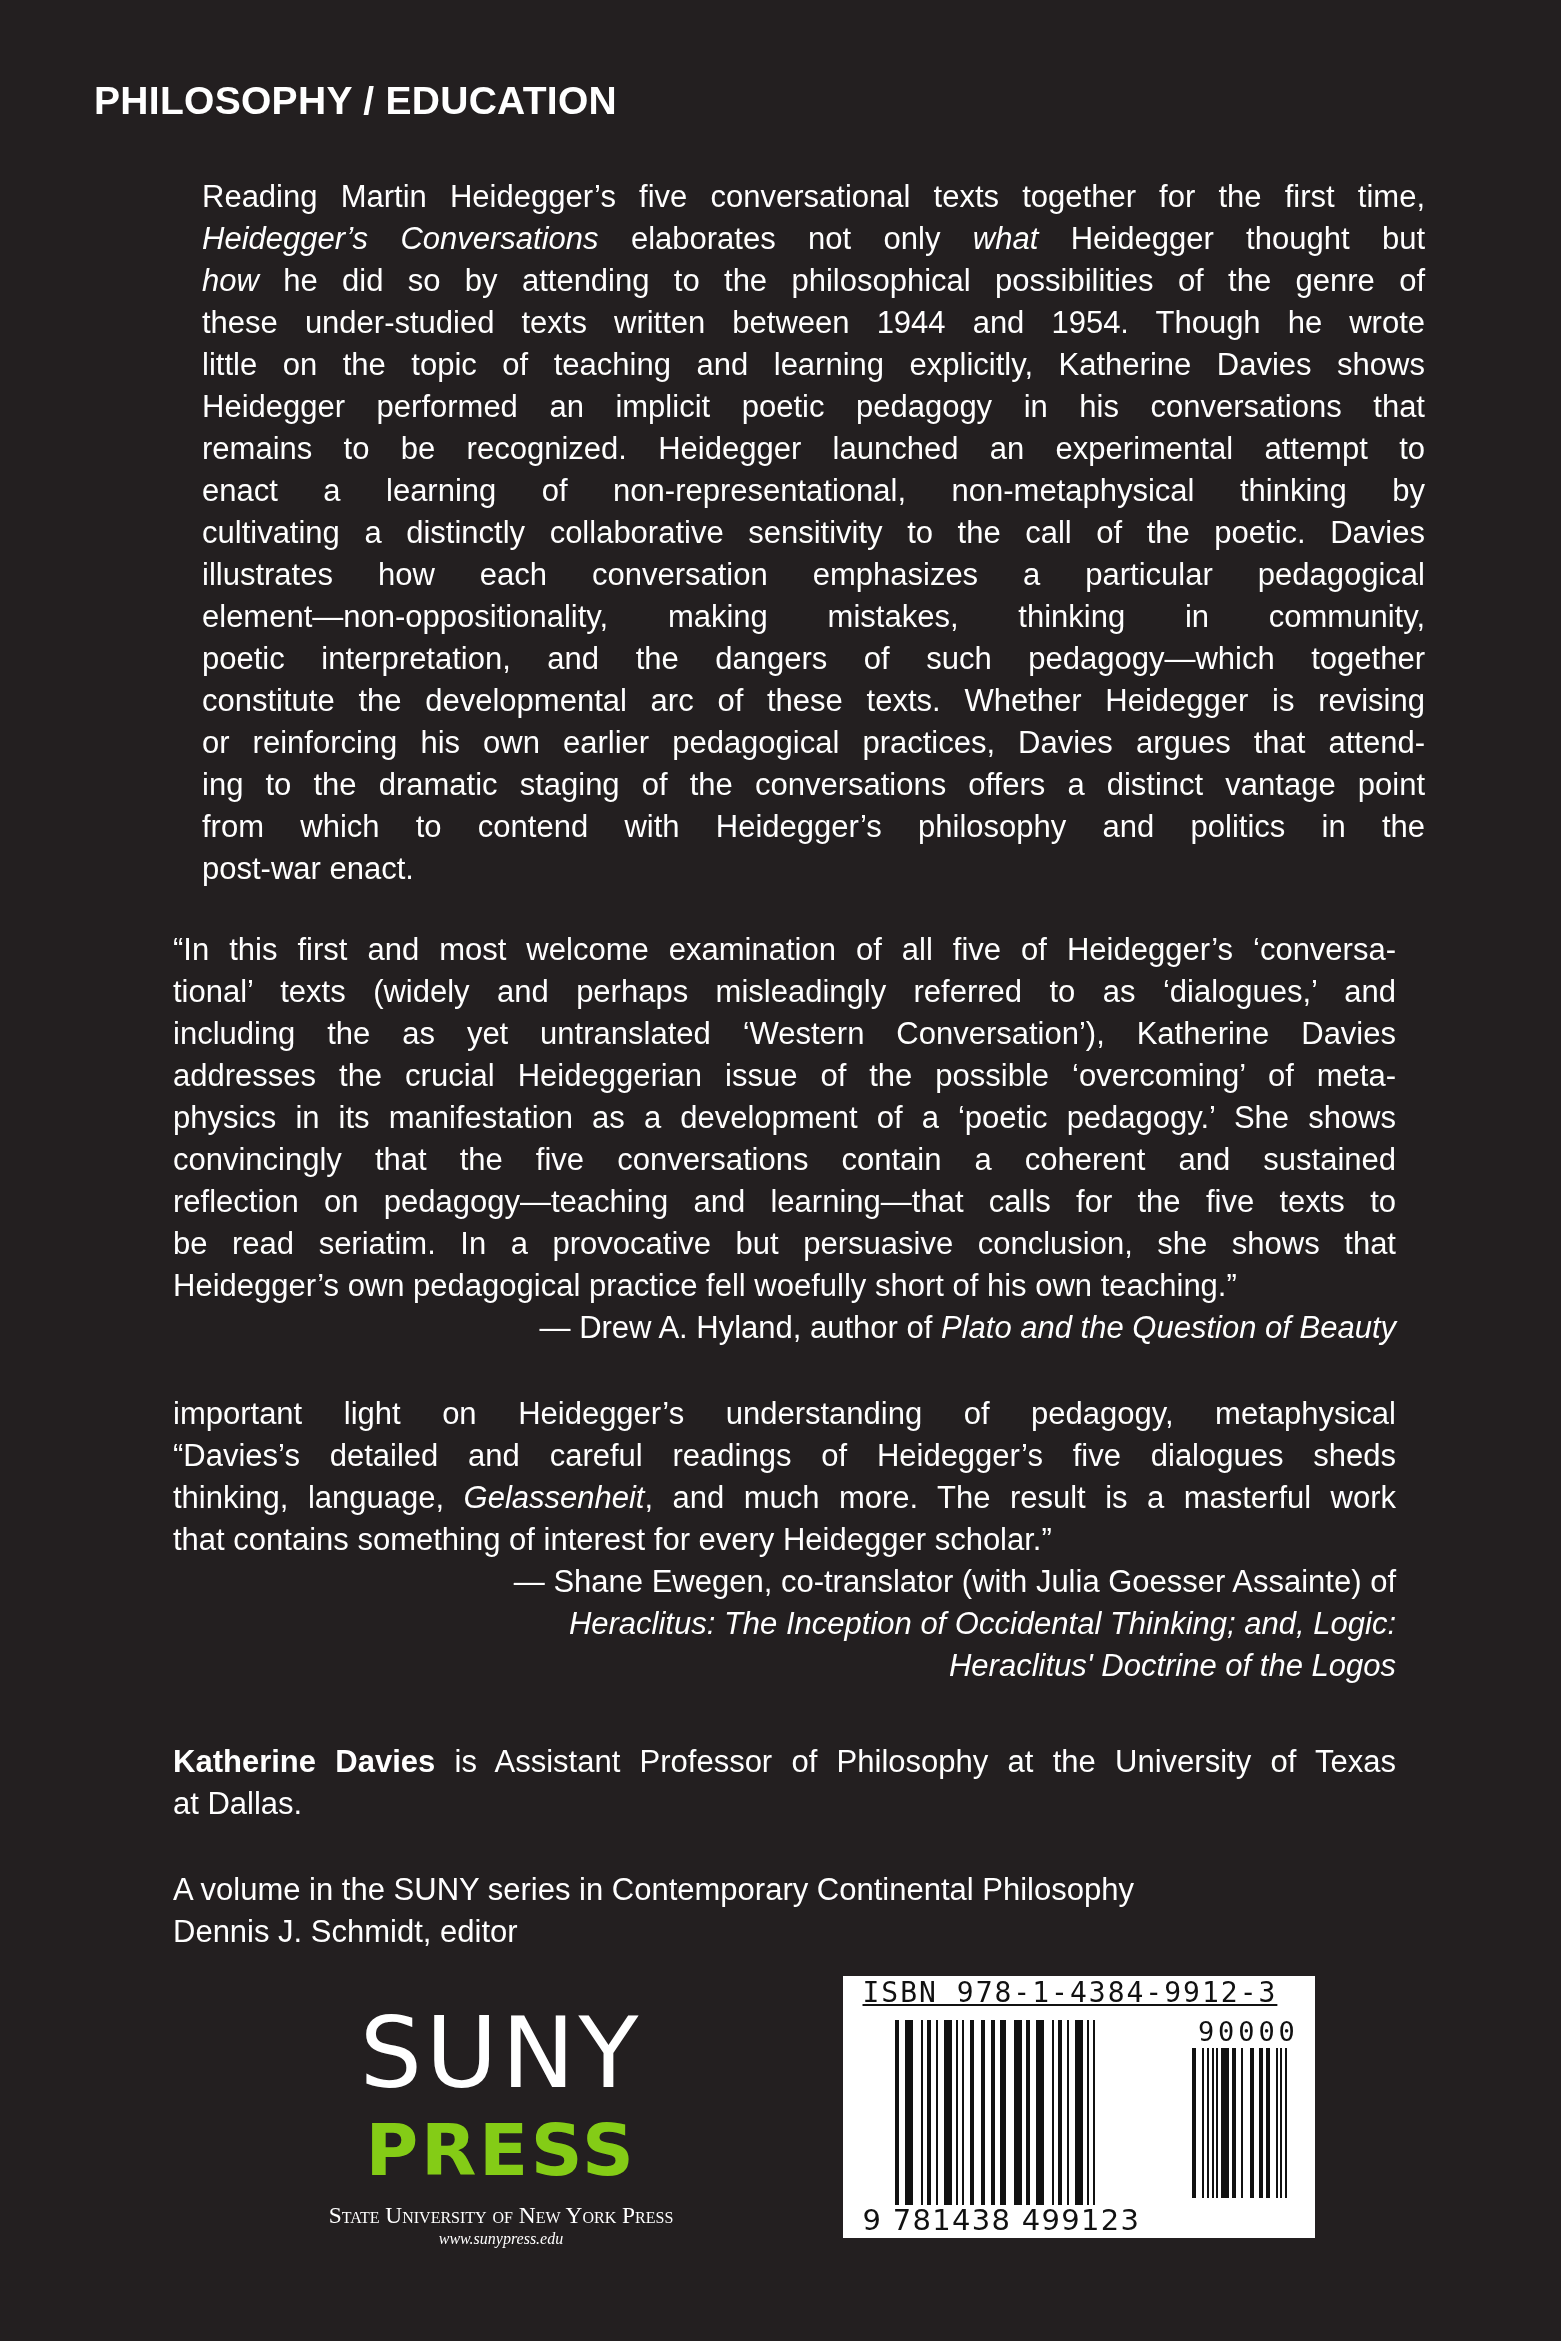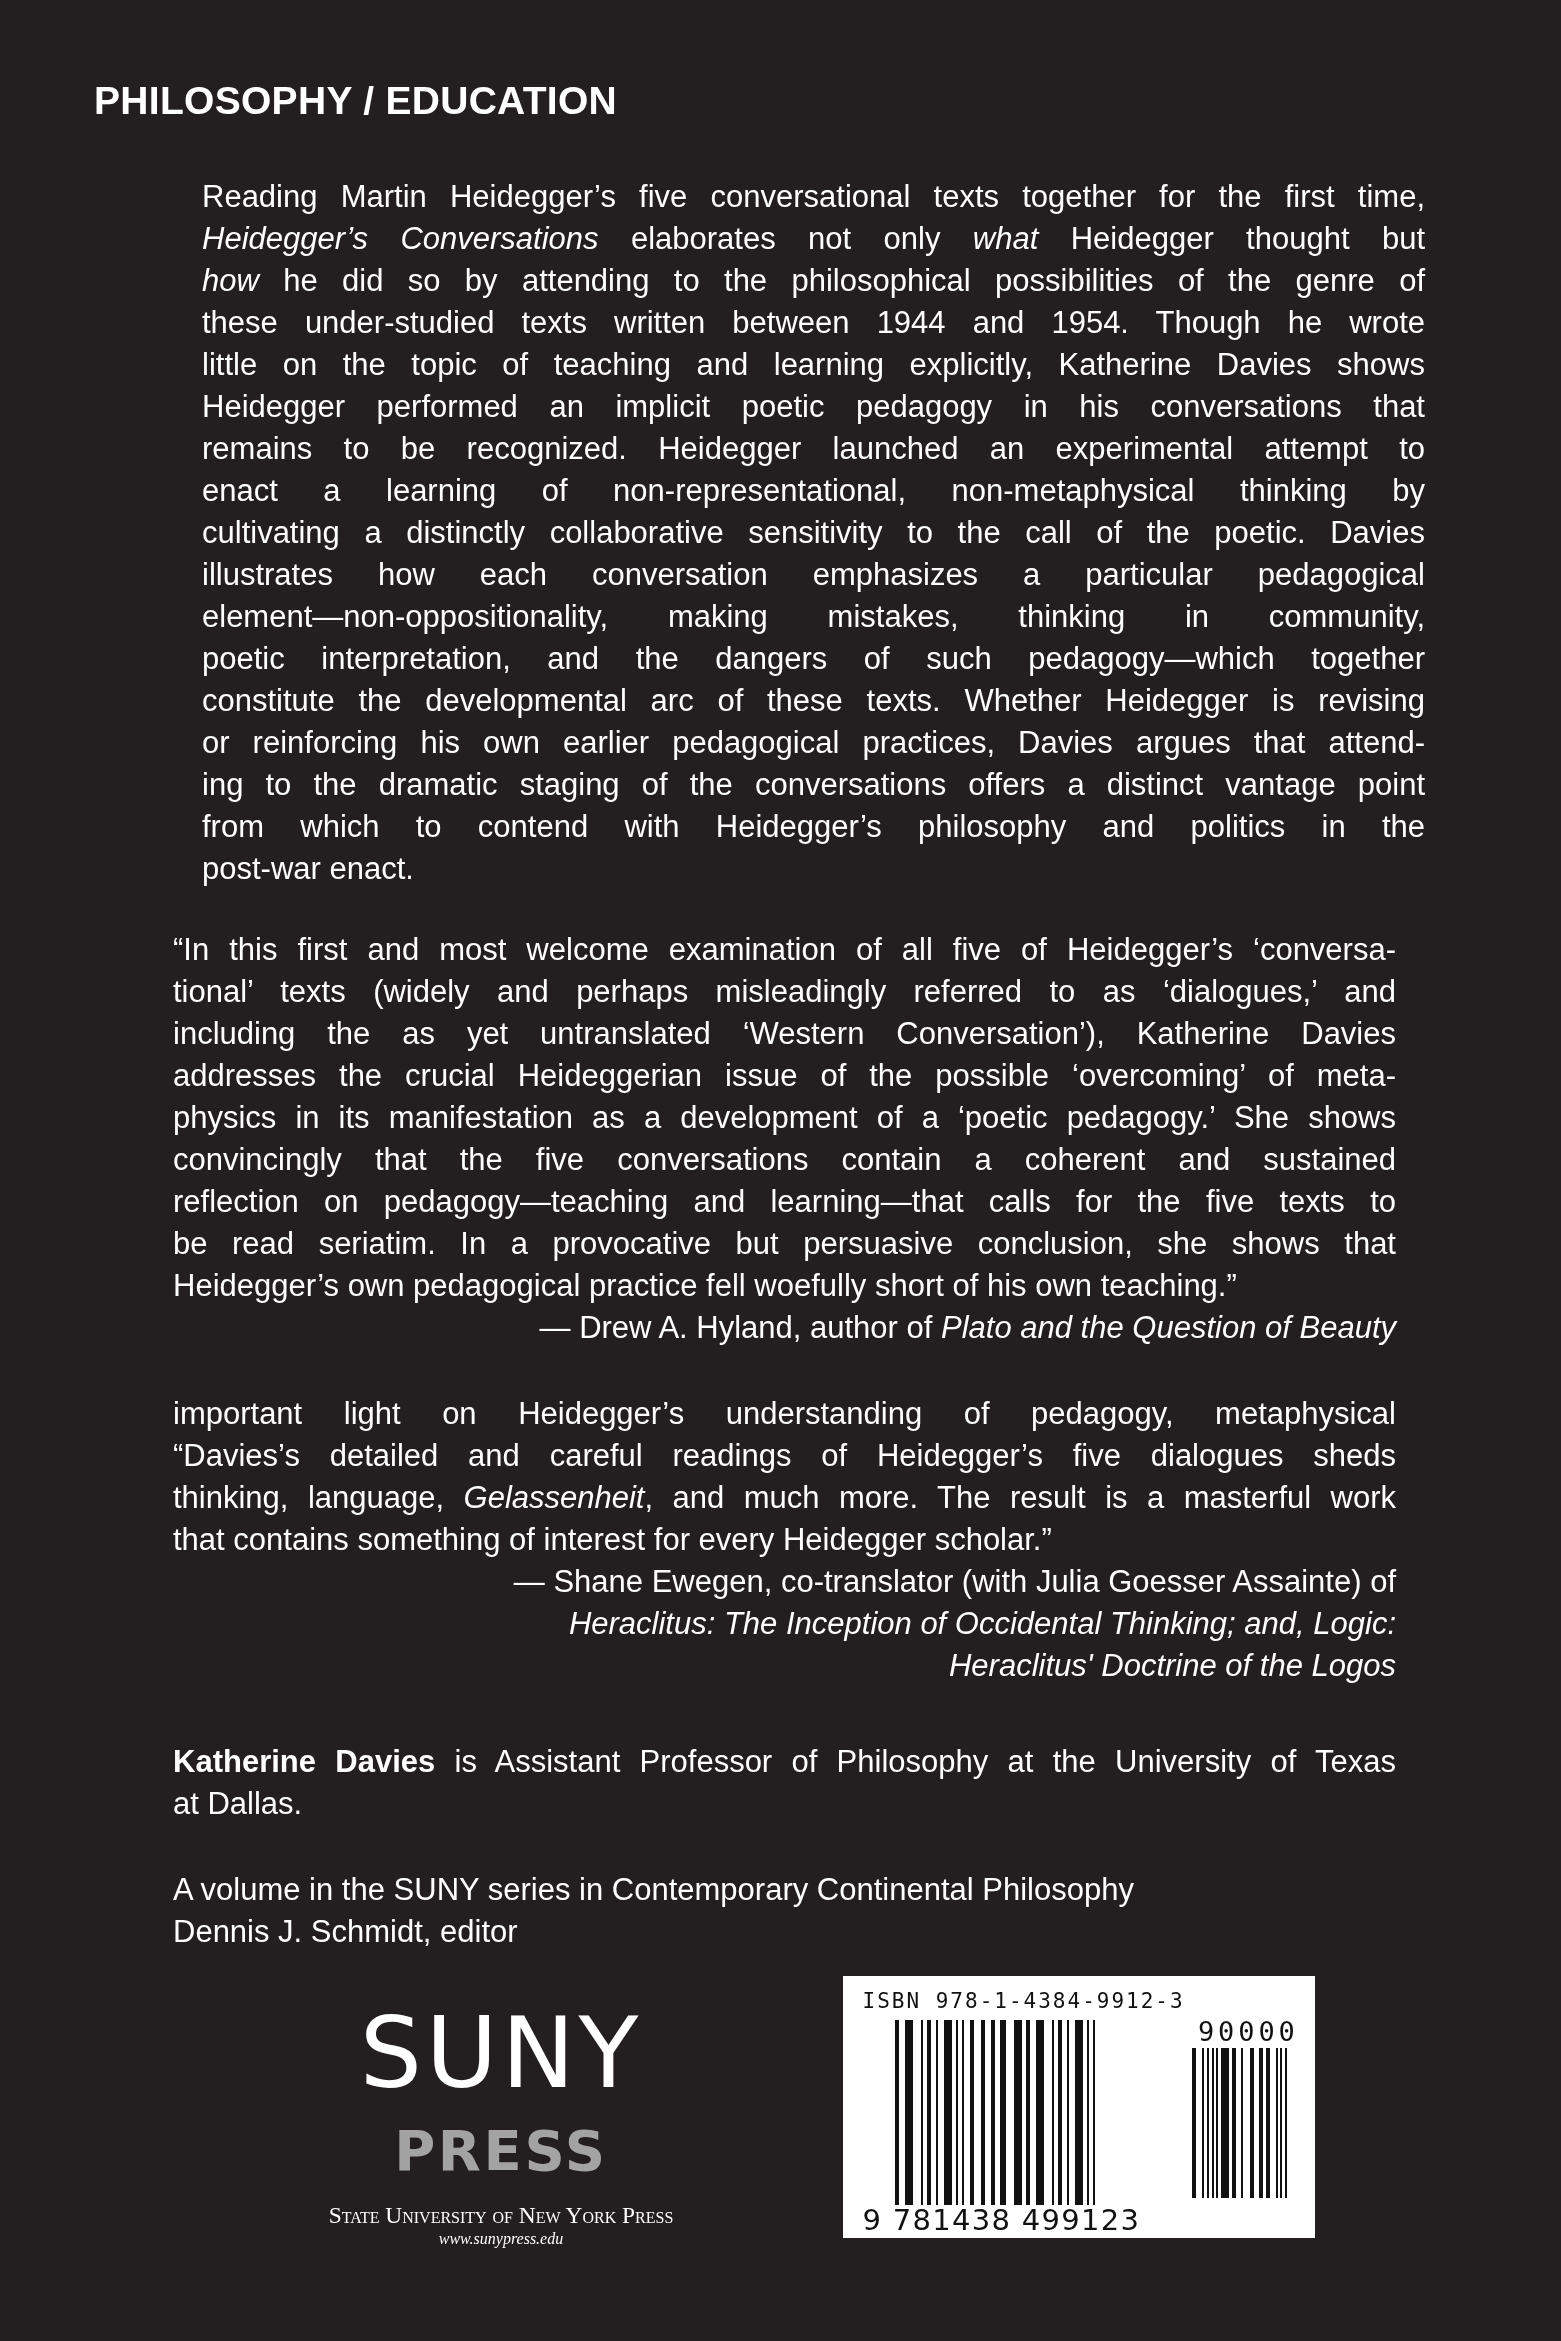--- a/index.html
+++ b/index.html
@@ -38,40 +38,40 @@
   #bio { top: 1741px; }
   #series { top: 1869px; }
 
   .logo { position: absolute; left: 280px; top: 2004px; width: 442px; text-align: center; }
   .logo-suny {
     font-family: "DejaVu Sans", sans-serif;
     font-size: 98px; line-height: 98px; color: #ffffff; letter-spacing: 3.9px;
   }
   .logo-press {
     font-family: "DejaVu Sans", sans-serif; font-weight: bold;
-    font-size: 56px; line-height: 91px; color: #a3a3a3; letter-spacing: 2.6px;
+    font-size: 72px; line-height: 91px; color: #84cc16; letter-spacing: 2.6px;
     margin-top: 2.6px;
   }
   .logo-sub {
     font-family: "Liberation Serif", "DejaVu Serif", serif; font-size: 23.4px;
     font-variant: small-caps; margin-top: 6.5px; white-space: nowrap;
   }
   .logo-url {
     font-family: "Liberation Serif", "DejaVu Serif", serif; font-style: italic;
     font-size: 16px; margin-top: 1.3px;
   }
 
   .barcode-box {
     position: absolute; left: 843px; top: 1976px; width: 472px; height: 262px;
     background: #ffffff; color: #111;
   }
   .isbn-text {
-    position: absolute; left: 19.5px; top: 13px;
-    font-family: "DejaVu Sans Mono", "Liberation Mono", monospace; font-size: 21px;
-    letter-spacing: 2px; white-space: nowrap;
+    position: absolute; left: 19.5px; top: 0;
+    font-family: "DejaVu Sans Mono", "Liberation Mono", monospace; font-size: 28px;
+    letter-spacing: 2px; white-space: nowrap; text-decoration: underline;
   }
   .addon-text {
     position: absolute; right: 16.3px; top: 40px;
     font-family: "DejaVu Sans Mono", monospace; font-size: 27px; letter-spacing: 3.9px;
   }
   .main-bars { position: absolute; left: 52px; top: 44px; width: 205px; height: 185px; }
   .addon-bars { position: absolute; left: 349px; top: 72px; width: 94px; height: 150px; }
   .ean-text {
     position: absolute; left: 19.5px; top: 211px;
     font-family: "DejaVu Sans", sans-serif; font-size: 29px; letter-spacing: 1.3px;

